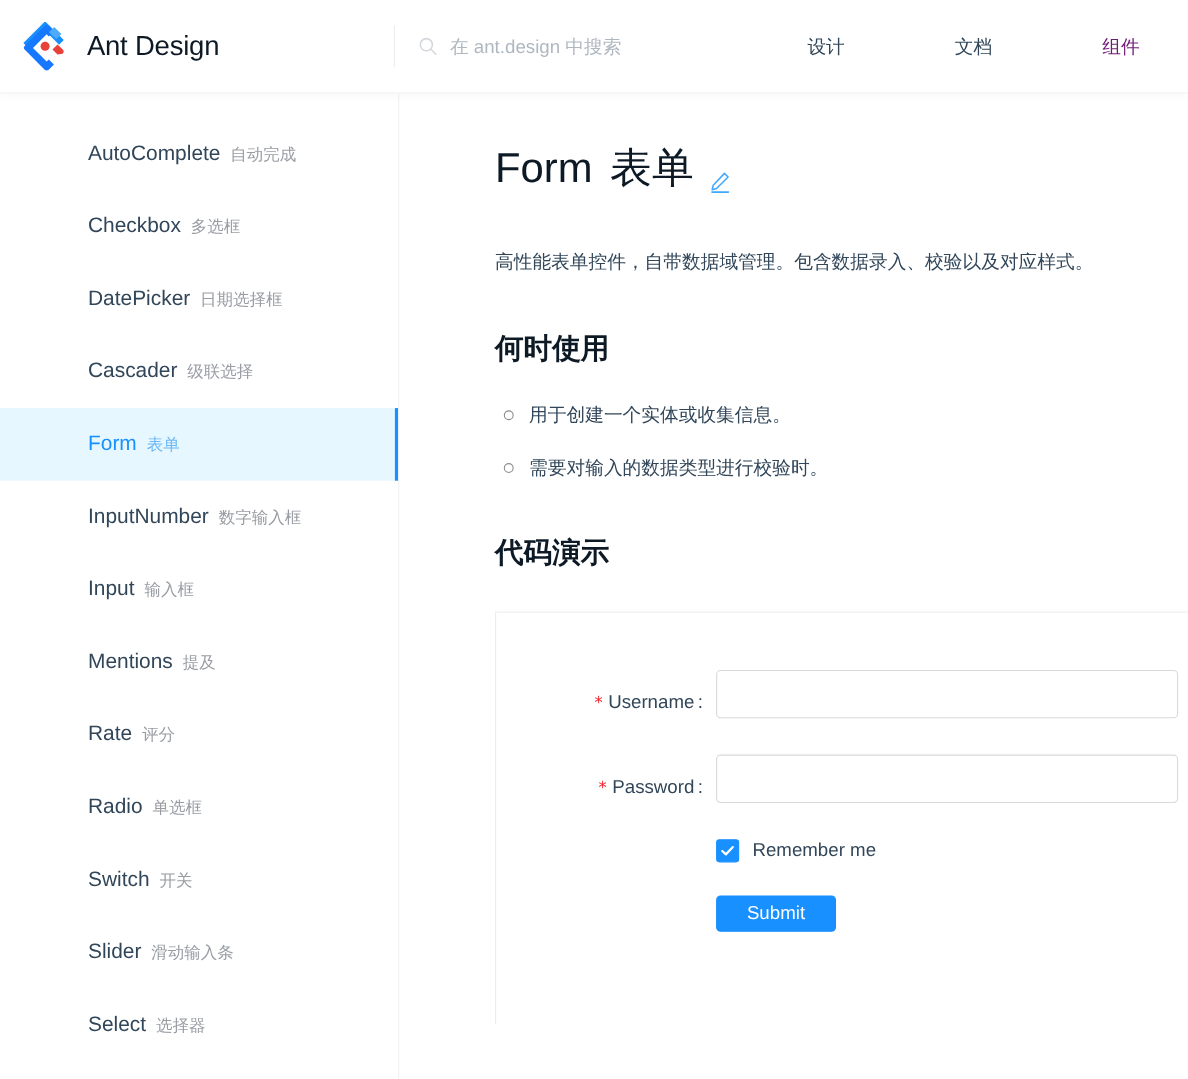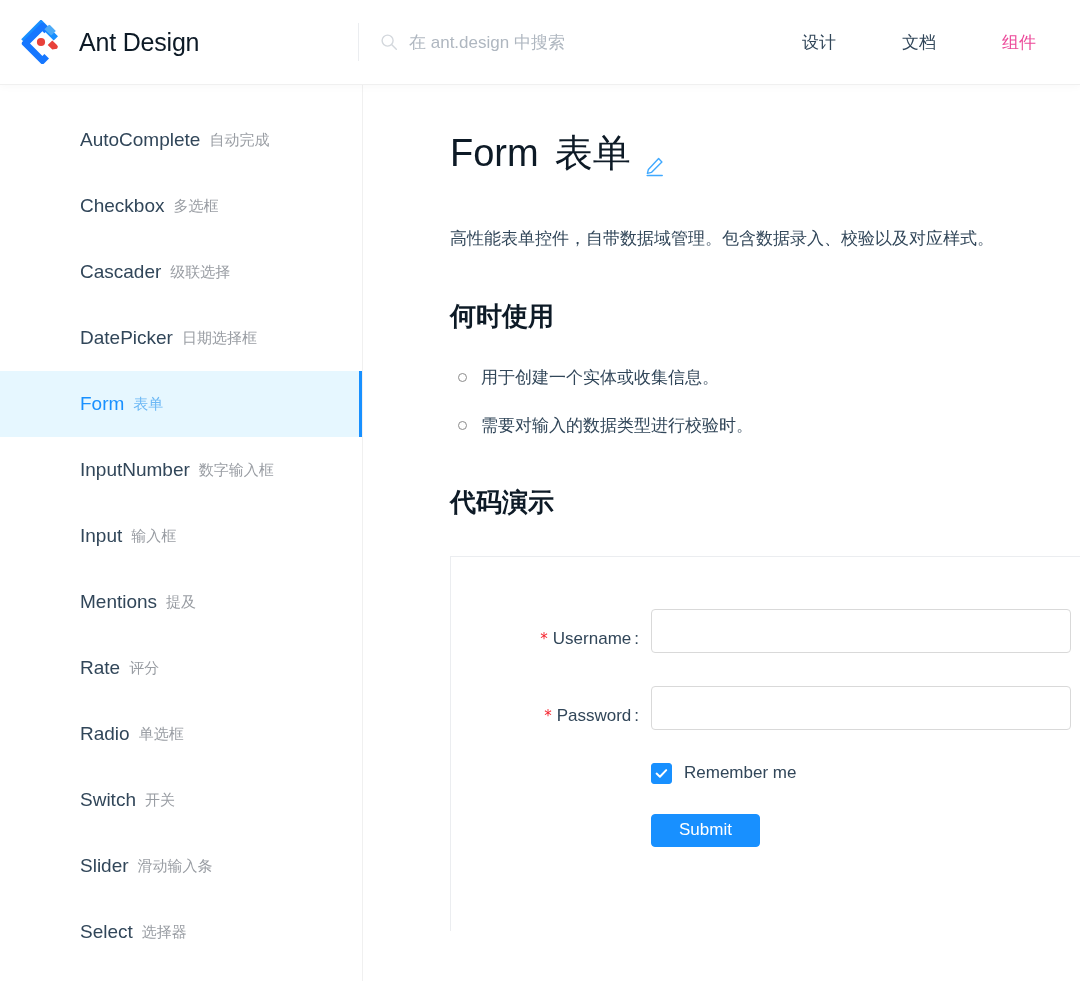--- a/index.html
+++ b/index.html
@@ -63,25 +63,25 @@
 
   .nav {
     display: flex;
     align-items: center;
     padding-right: 44px;
     flex: none;
   }
   .nav-item {
     font-size: 17px;
     color: #314659;
-    margin-left: 66px;
+    margin-left: 100px;
     white-space: nowrap;
     cursor: pointer;
   }
-  .nav-item.active { color: #ec4899; }
+  .nav-item.active { color: #701a75; }
 
   
   .body-wrap {
     display: flex;
     width: 1080px;
     height: 896px;
   }
 
   
   .sidebar {
@@ -309,27 +309,27 @@
       <span class="m-en">AutoComplete</span>
       <span class="m-cn">自动完成</span>
     </div>
 
     <div class="menu-item">
       <span class="m-en">Checkbox</span>
       <span class="m-cn">多选框</span>
     </div>
 
     <div class="menu-item">
+      <span class="m-en">DatePicker</span>
+      <span class="m-cn">日期选择框</span>
+    </div>
+
+    <div class="menu-item">
       <span class="m-en">Cascader</span>
       <span class="m-cn">级联选择</span>
-    </div>
-
-    <div class="menu-item">
-      <span class="m-en">DatePicker</span>
-      <span class="m-cn">日期选择框</span>
     </div>
 
     <div class="menu-item active">
       <span class="m-en">Form</span>
       <span class="m-cn">表单</span>
     </div>
 
     <div class="menu-item">
       <span class="m-en">InputNumber</span>
       <span class="m-cn">数字输入框</span>

